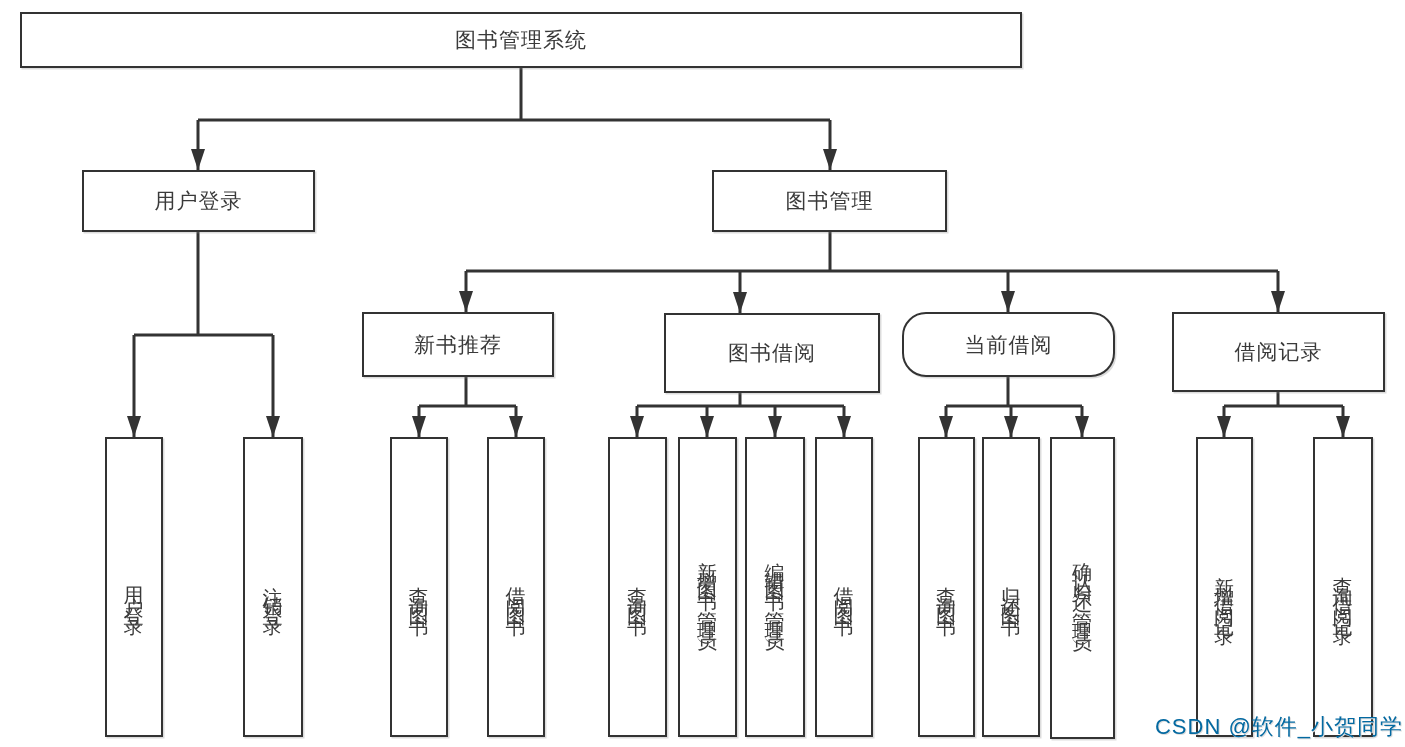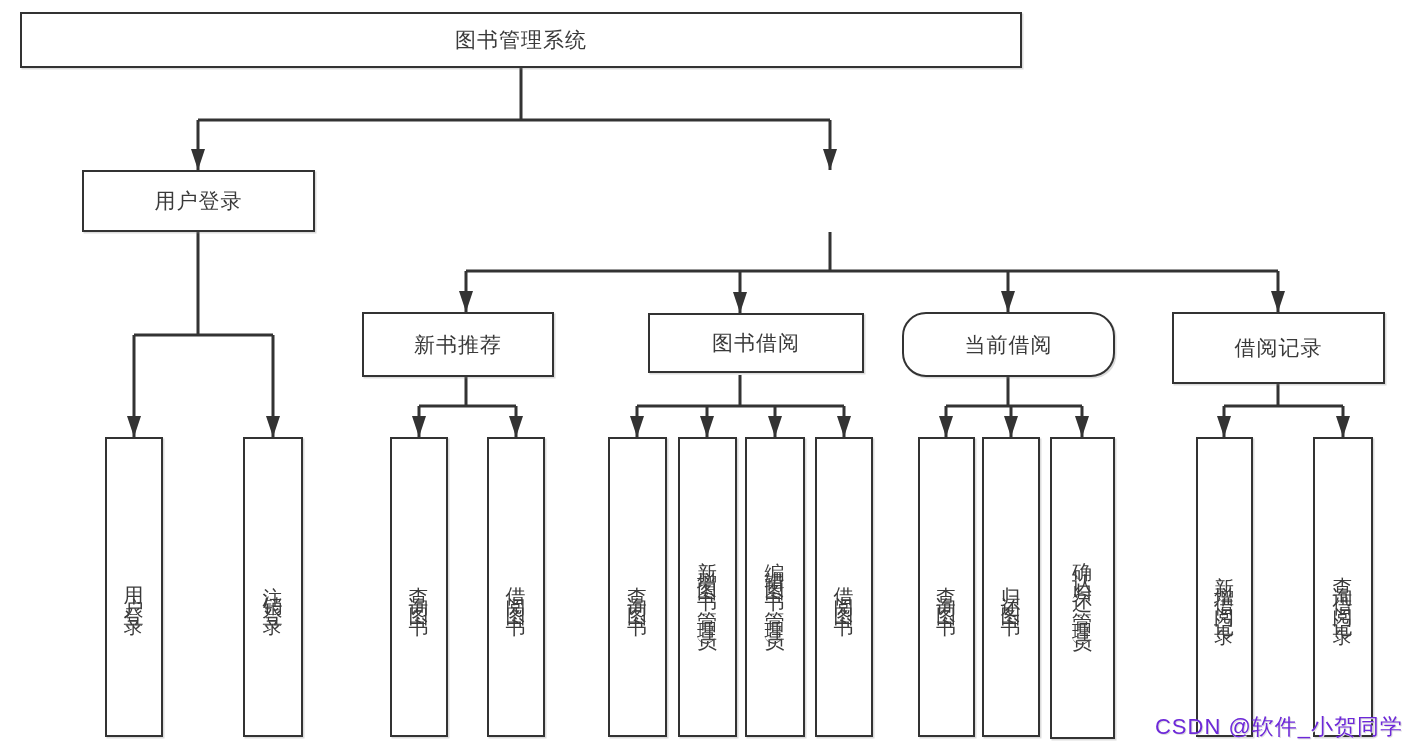--- a/index.html
+++ b/index.html
@@ -31,42 +31,42 @@
     text-orientation: mixed;
     letter-spacing: 10px;
     line-height: 1;
     padding-top: 8px;
   }
   
   #b-root       { left: 20px;   top: 12px;  width: 1002px; height: 56px; }
   #b-login      { left: 82px;   top: 170px; width: 233px;  height: 62px; }
   #b-mgmt       { left: 712px;  top: 170px; width: 235px;  height: 62px; }
   #b-new        { left: 362px;  top: 312px; width: 192px;  height: 65px; }
-  #b-borrow     { left: 648px;  top: 313px; width: 216px;  height: 60px; }
+  #b-borrow     { left: 664px;  top: 313px; width: 216px;  height: 80px; }
   #b-current    { left: 902px;  top: 312px; width: 213px;  height: 65px; border-radius: 24px; }
-  #b-records    { left: 1172px; top: 312px; width: 213px;  height: 72px; }
+  #b-records    { left: 1172px; top: 312px; width: 213px;  height: 80px; }
   #b-user-login { left: 105px;  top: 437px; width: 58px;   height: 300px; }
   #b-logout     { left: 243px;  top: 437px; width: 60px;   height: 300px; }
   #b-new-query  { left: 390px;  top: 437px; width: 58px;   height: 300px; }
   #b-new-borrow { left: 487px;  top: 437px; width: 58px;   height: 300px; }
   #b-b-query    { left: 608px;  top: 437px; width: 59px;   height: 300px; }
   #b-b-add      { left: 678px;  top: 437px; width: 59px;   height: 300px; }
   #b-b-edit     { left: 745px;  top: 437px; width: 60px;   height: 300px; }
   #b-b-borrow   { left: 815px;  top: 437px; width: 58px;   height: 300px; }
   #b-c-query    { left: 918px;  top: 437px; width: 57px;   height: 300px; }
   #b-c-return   { left: 982px;  top: 437px; width: 58px;   height: 300px; }
   #b-c-confirm  { left: 1050px; top: 437px; width: 65px;   height: 302px; }
   #b-r-add      { left: 1196px; top: 437px; width: 57px;   height: 300px; }
   #b-r-query    { left: 1313px; top: 437px; width: 60px;   height: 300px; }
   .watermark {
     position: absolute;
     top: 712px;
     right: 2px;
     font-size: 22px;
-    color: #6d28d9;
+    color: #0369a1;
     letter-spacing: 1px;
     text-shadow: 1px 1px 0 #dddddd;
     z-index: 5;
     white-space: nowrap;
   }
 </style>
 </head>
 <body>
 
 <div class="stage">
@@ -100,20 +100,21 @@
       <polygon points="1004,416 1018,416 1011,437"></polygon>
       <polygon points="1075,416 1089,416 1082,437"></polygon>
       <polygon points="1217,416 1231,416 1224,437"></polygon>
       <polygon points="1336,416 1350,416 1343,437"></polygon>
     </g>
   </svg>
 
   <div class="node h" id="b-root">图书管理系统</div>
 
   <div class="node h" id="b-login">用户登录</div>
+  <div class="node h" id="b-mgmt">图书管理</div>
 
   <div class="node h" id="b-new">新书推荐</div>
   <div class="node h" id="b-borrow">图书借阅</div>
   <div class="node h" id="b-current">当前借阅</div>
   <div class="node h" id="b-records">借阅记录</div>
 
   <div class="node v" id="b-user-login">用户登录</div>
   <div class="node v" id="b-logout">注销登录</div>
 
   <div class="node v" id="b-new-query">查询图书</div>

